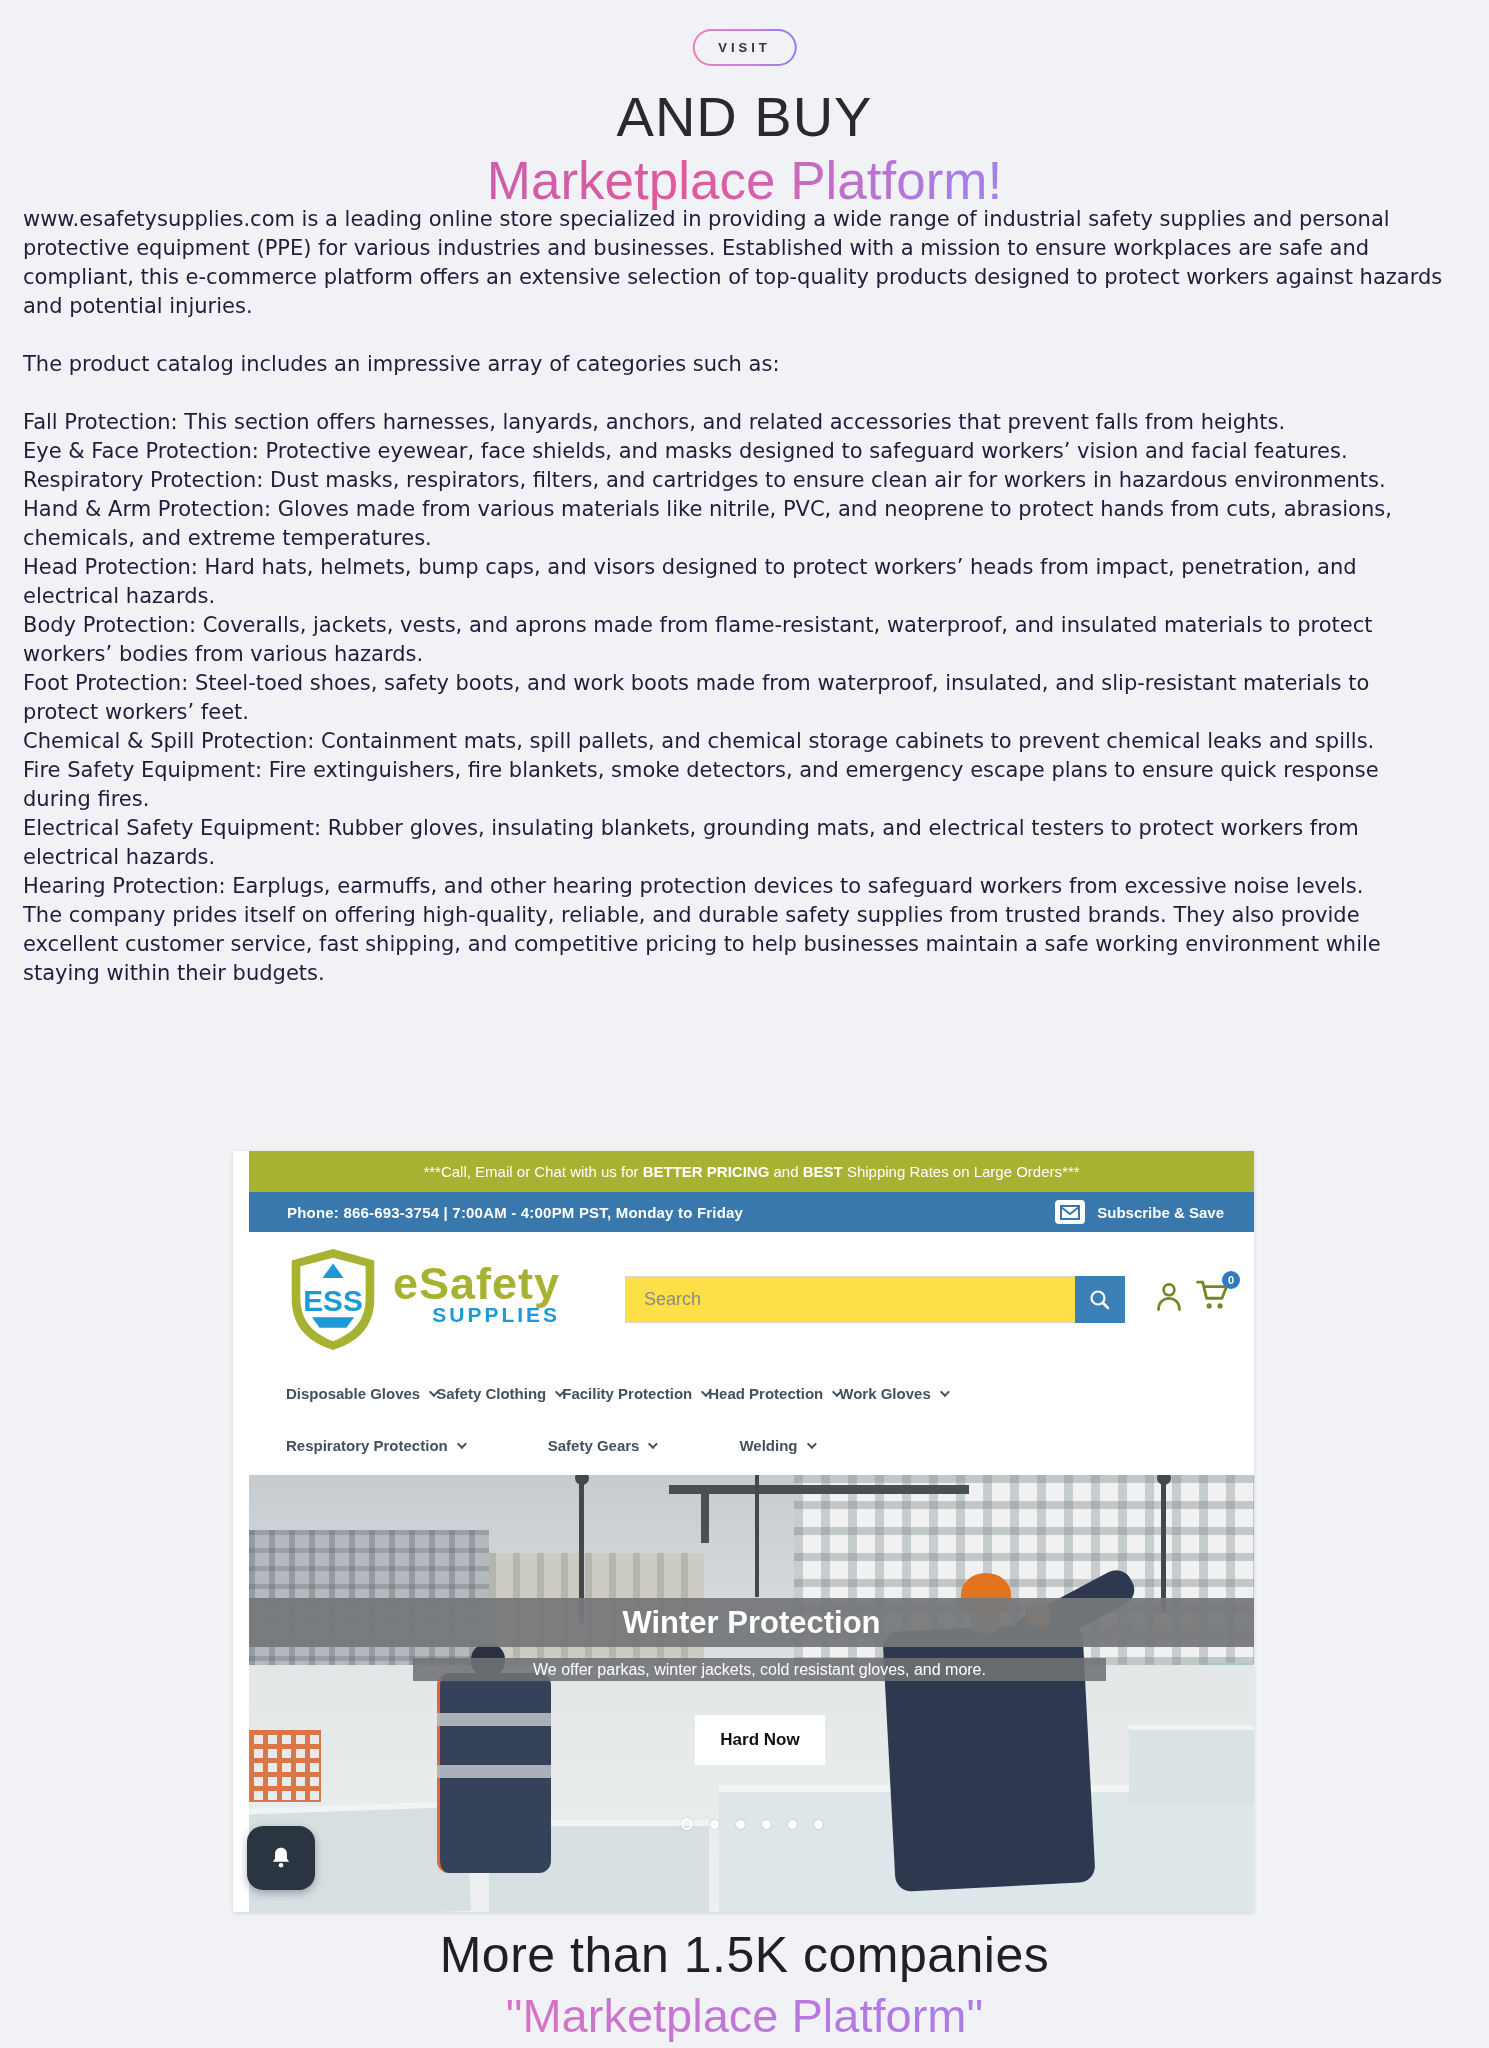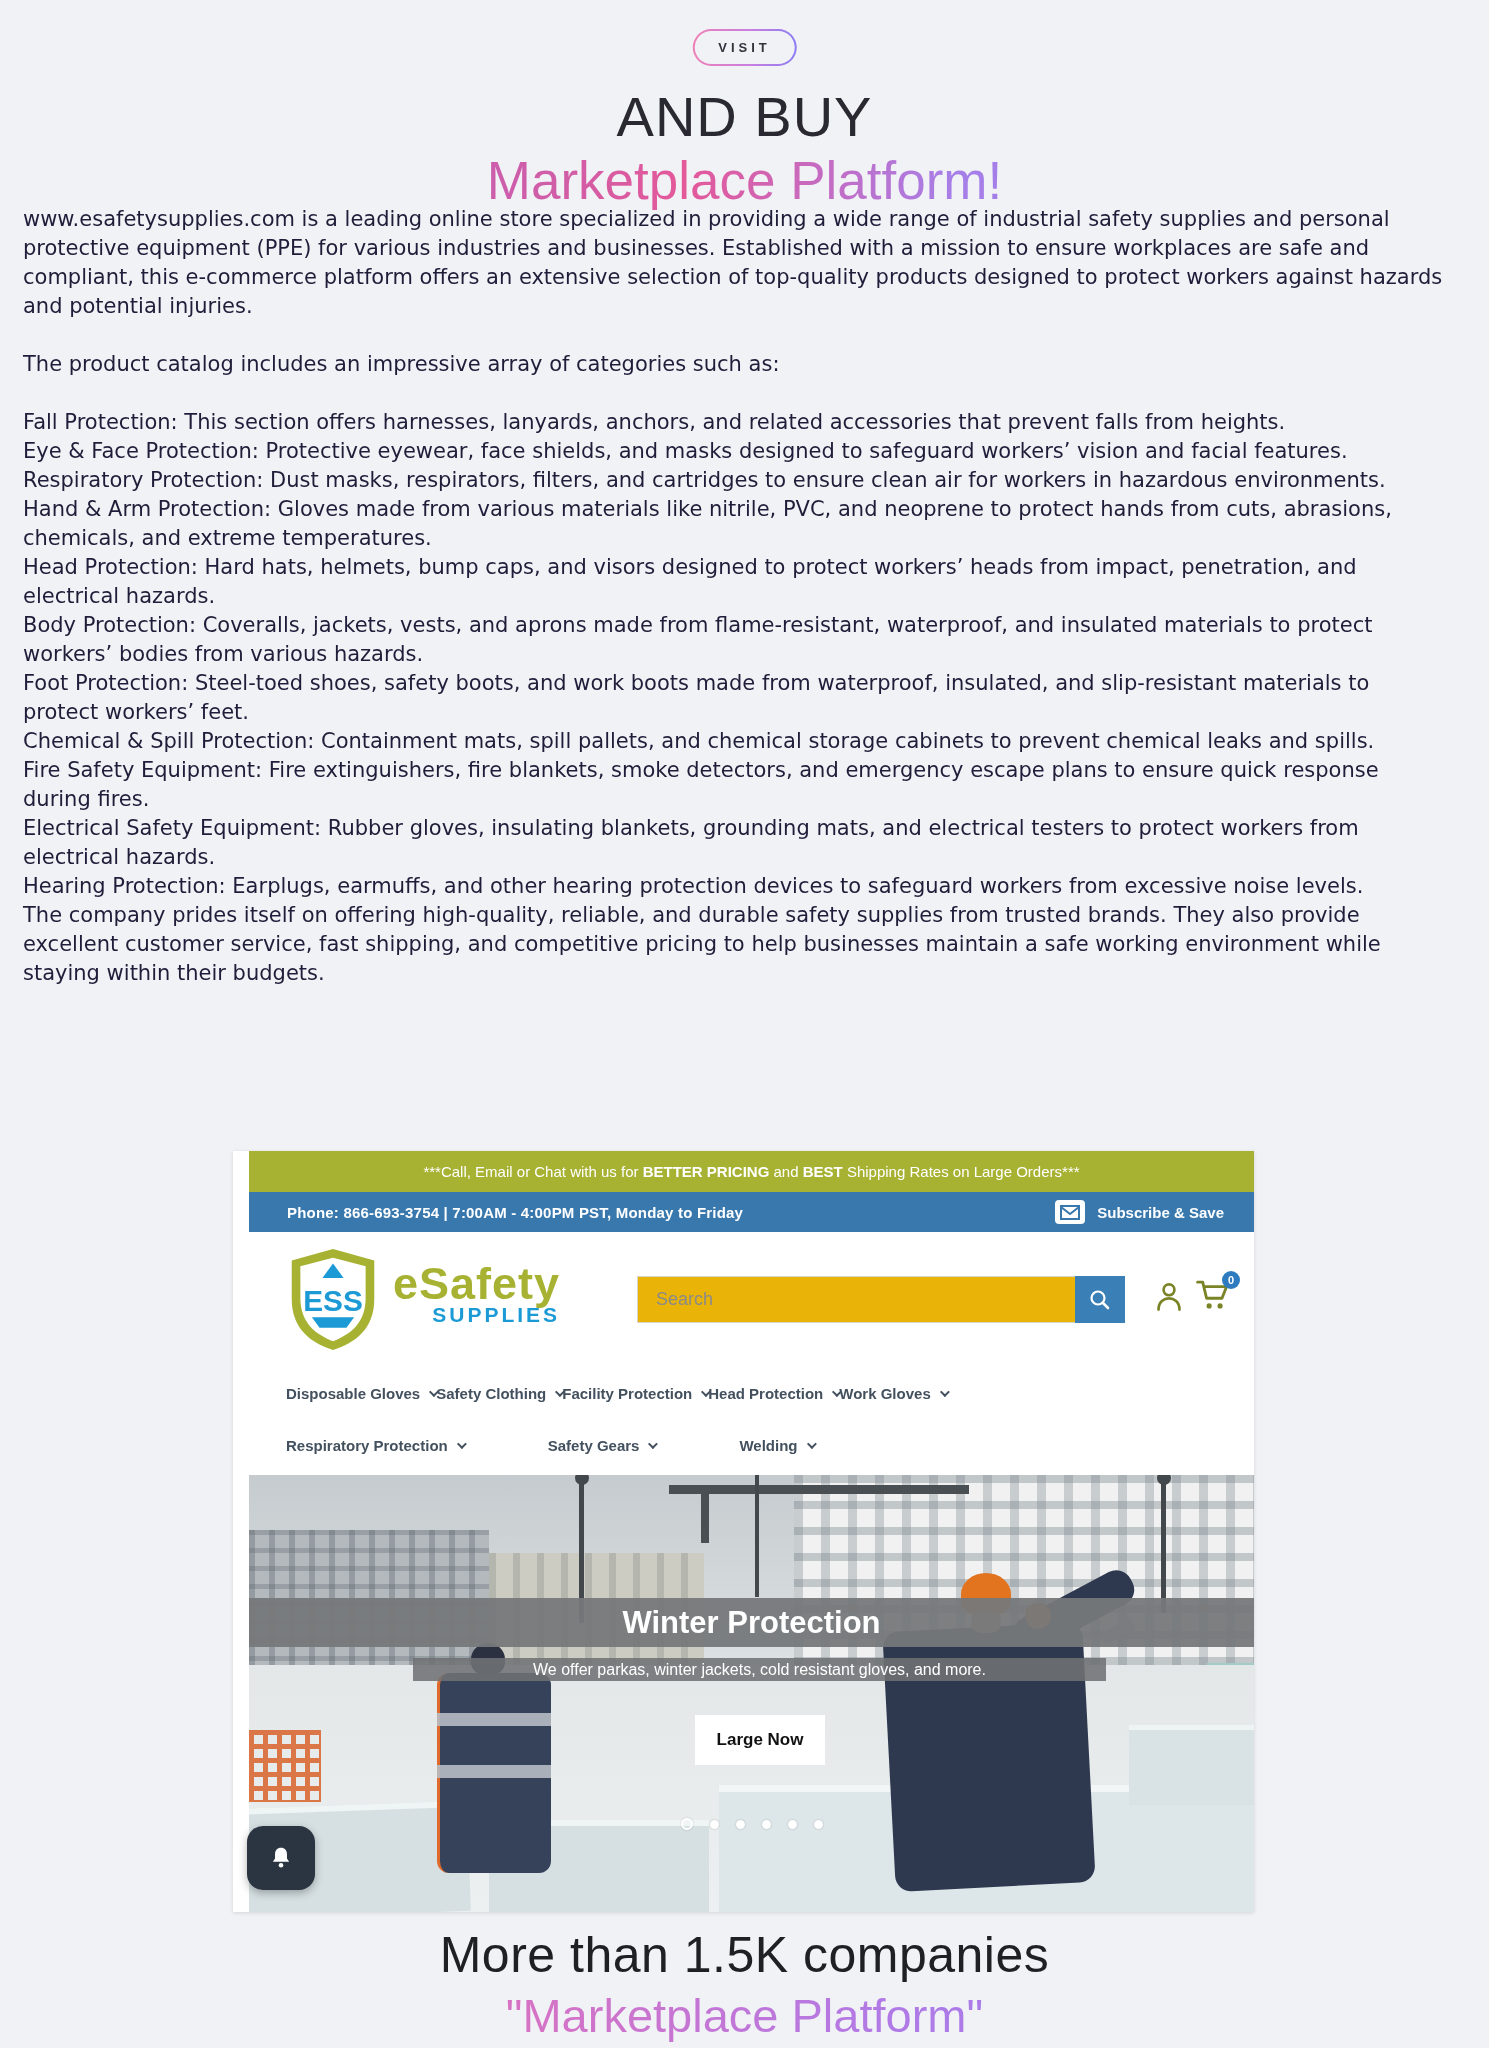--- a/index.html
+++ b/index.html
@@ -43,21 +43,21 @@
   .subscribe .label { font-weight:700; font-size:15px; }
 
   .header { height:135px; background:#fff; position:relative; }
   .logo { position:absolute; left:36px; top:14px; display:flex; align-items:flex-start; gap:12px; cursor:pointer; }
   .logo-name { margin-top:18px; }
   .logo-name .n1 { font-size:45px; font-weight:700; color:#a7b233; letter-spacing:1px; line-height:40px; }
   .logo-name .n2 { font-size:21px; font-weight:700; color:#1b9ad6; letter-spacing:3px; text-align:right; line-height:22px; }
 
   .searchbar { position:absolute; left:376px; top:44px; width:500px; height:47px; display:flex; }
   .searchbar input { flex:1; border:1px solid #d8d5c8; border-right:none; padding:0 18px;
-    font-size:18px; color:#555; outline:none; background:#eab308;margin-left:12px; }
+    font-size:18px; color:#555; outline:none; background:#fde047; }
   .searchbar input::placeholder { color:#8a8a8a; }
   .search-btn { width:50px; background:#3a7fb5; border:none; display:flex;
     align-items:center; justify-content:center; cursor:pointer; }
 
   .acct { position:absolute; left:905px; top:48px; cursor:pointer; }
   .cartwrap { position:absolute; left:946px; top:46px; cursor:pointer; }
   .badge { position:absolute; top:-7px; right:-9px; width:18px; height:18px; border-radius:50%;
     background:#2e7bbf; color:#fff; font-size:11px; font-weight:700; display:flex;
     align-items:center; justify-content:center; }
 
@@ -304,21 +304,21 @@
       <div class="wr-cuff"></div>
       <div class="wr-helmet"></div>
       <div class="wr-face"></div>
 
       <div class="hero-band1">
         <span class="t">Winter Protection</span>
       </div>
       <div class="hero-band2">
         <span class="t">We offer parkas, winter jackets, cold resistant gloves, and more.</span>
       </div>
-      <button class="shop-now">Large Now</button>
+      <button class="shop-now">Hard Now</button>
       <div class="dots">
           <span class="dot active"></span>
           <span class="dot"></span>
           <span class="dot"></span>
           <span class="dot"></span>
           <span class="dot"></span>
           <span class="dot"></span>
         </div>
     </div>
   </div>

